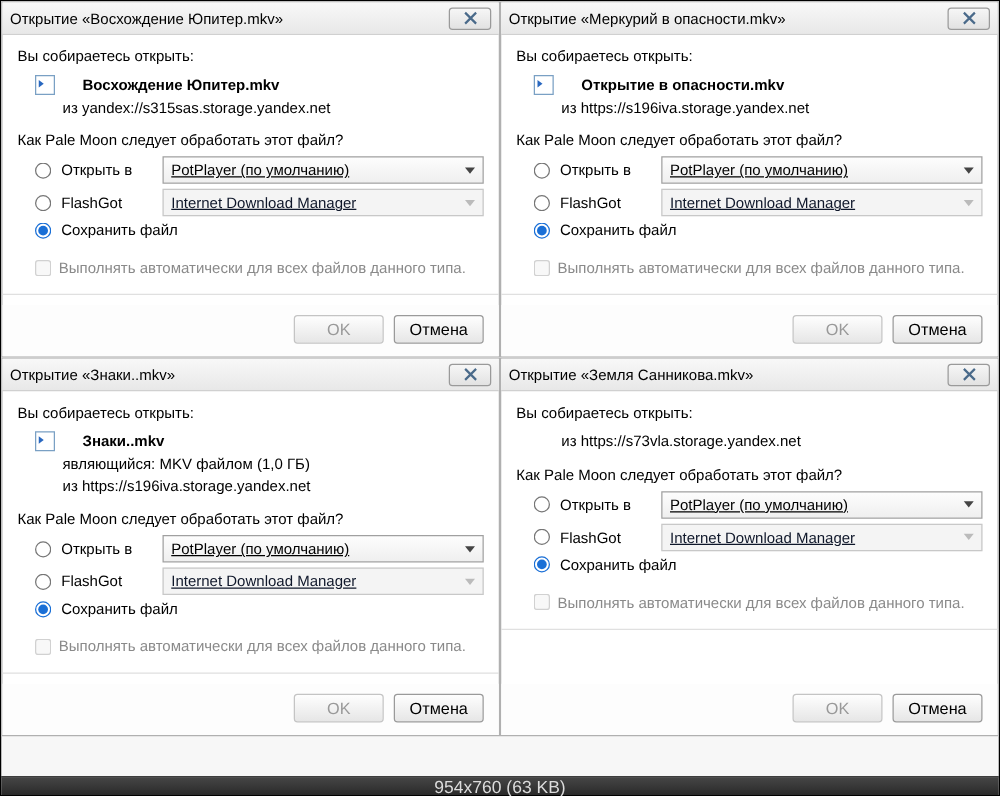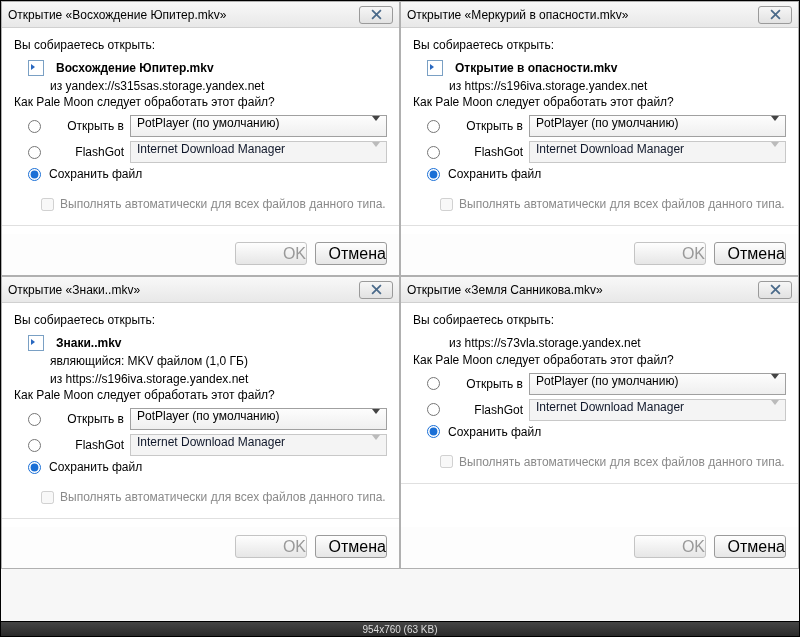--- a/index.html
+++ b/index.html
@@ -69,21 +69,21 @@
     padding: 10px 12px 8px 12px;
     flex: 1;
     position: relative;
   }
   .prompt {
     margin-bottom: 8px;
   }
   .file-row {
     display: flex;
     align-items: center;
-    gap: 12px;
+    gap: 22px;
     margin-left: 14px;
     margin-bottom: 2px;
   }
   .file-icon {
     width: 16px; height: 16px;
     background: #fff;
     border: 1px solid #7aa0c4;
     position: relative;
   }
   .file-icon::before {
@@ -95,72 +95,72 @@
     border-top: 3px solid transparent;
     border-bottom: 3px solid transparent;
   }
   .filename { font-weight: bold; }
   .details {
     margin-left: 36px;
     color: #000;
     line-height: 1.45;
   }
   .how {
-    margin-top: 0;
+    margin-top: 10px;
     margin-bottom: 6px;
   }
   .options {
     margin-left: 14px;
   }
   .opt-row {
     display: flex;
     align-items: center;
     gap: 6px;
     margin: 4px 0;
   }
   input[type=radio] {
     margin: 0 2px 0 0;
     accent-color: #1a6fd6;
   }
   .opt-label {
     width: 75px;
     white-space: nowrap;
-    text-align: right;
   }
   .combo {
     flex: 1;
     height: 22px;
     border: 1px solid #a0a0a0;
     background: linear-gradient(#fdfdfd,#efefef);
     display: flex;
+    align-items: center;
     padding: 0 6px;
     color: #000;
     position: relative;
     cursor: default;
+    text-decoration: underline;
   }
   .combo.disabled {
     color: #0f172a;
     background: #f4f4f4;
     border-color: #c8c8c8;
   }
   .combo .chev {
     margin-left: auto;
     width: 0; height: 0;
     border-left: 4px solid transparent;
     border-right: 4px solid transparent;
     border-top: 5px solid #444;
   }
   .combo.disabled .chev { border-top-color: #bbb; }
   .chk-row {
     display: flex;
     align-items: center;
     gap: 6px;
     margin-top: 16px;
     color: #8a8a8a;
-    margin-left: 13px;
   }
   input[type=checkbox] {
     margin: 0;
   }
   .sep {
     border-top: 1px solid #e0e0e0;
     margin: 14px -12px 0 -12px;
   }
   .footer {
     display: flex;
@@ -170,33 +170,33 @@
     background: #fdfdfd;
   }
   .btn {
     min-width: 72px;
     height: 23px;
     border: 1px solid #9a9a9a;
     border-radius: 3px;
     background: linear-gradient(#fefefe,#e6e6e6);
     display: flex;
     align-items: center;
-    justify-content: flex-end;
-    font-size: 16px;
+    justify-content: center;
+    font-size: 13px;
     cursor: pointer;
     color: #000;
   }
   .btn.disabled { color: #999; border-color: #c4c4c4; }
   .statusbar {
     position: absolute;
     left: 0; right: 0; bottom: 0;
     height: 15px;
     background: linear-gradient(#454545,#2a2a2a);
     color: #dcdcdc;
-    font-size: 10px;
+    font-size: 14px;
     display: flex;
     align-items: center;
     justify-content: center;
     border-top: 1px solid #000;
   }
 </style>
 </head>
 <body>
 
 <div class="canvas">

